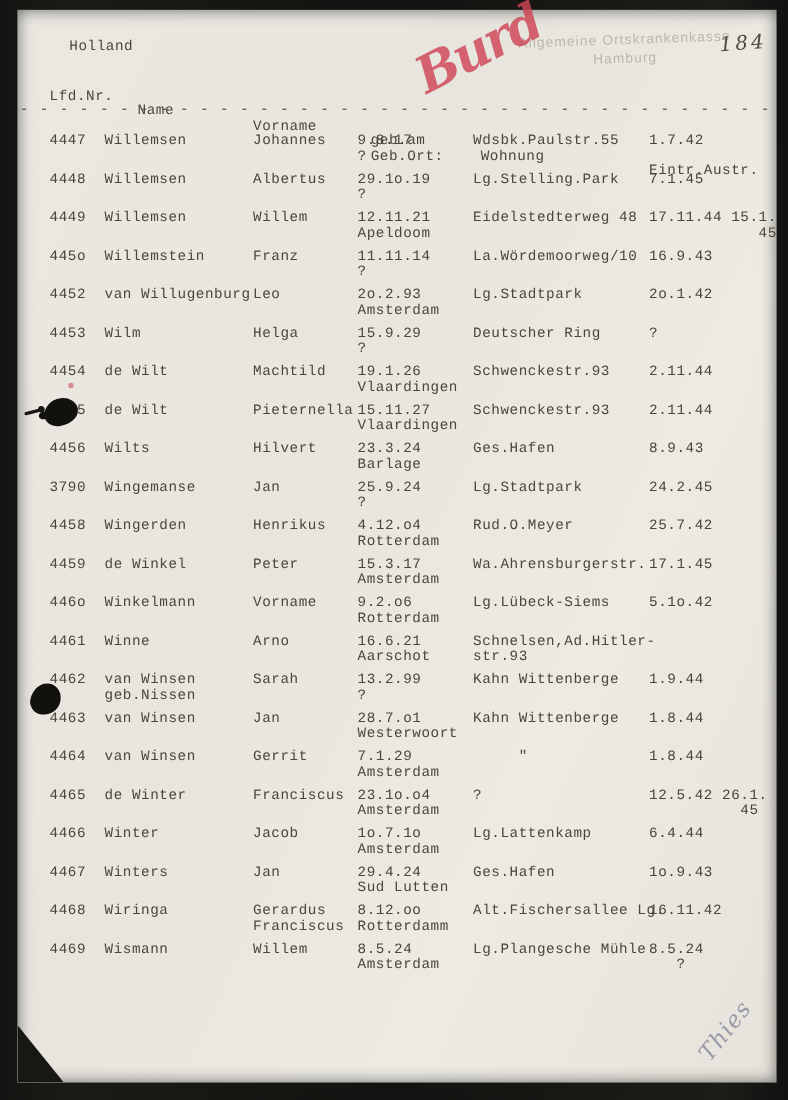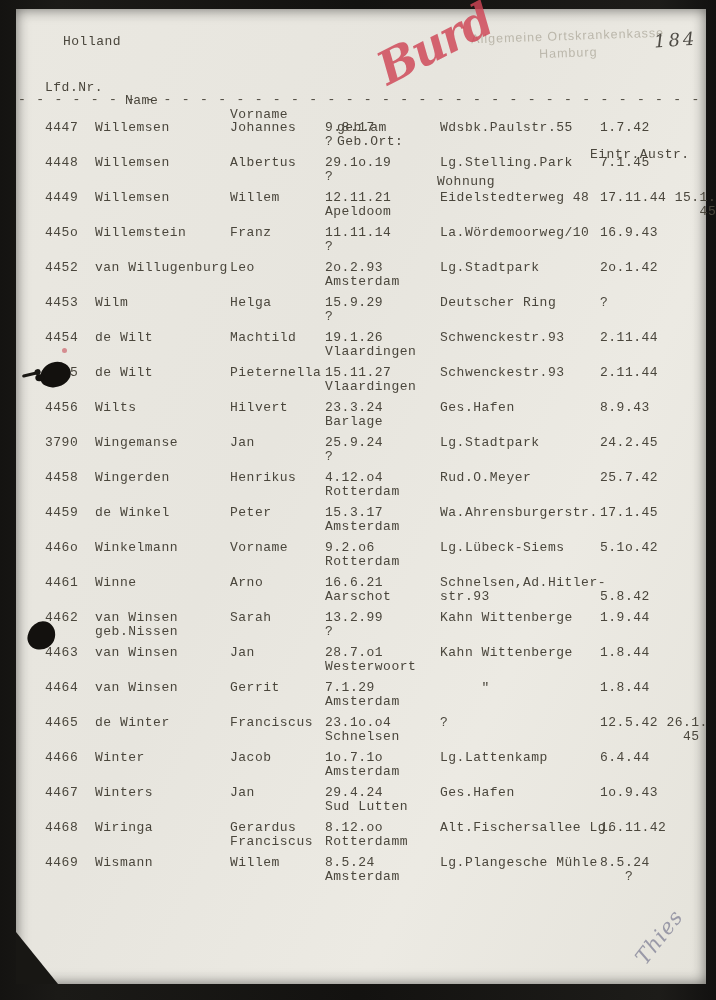--- a/index.html
+++ b/index.html
@@ -20,32 +20,32 @@
     font-size:12.5px;line-height:17px;letter-spacing:1px;color:rgba(150,144,128,0.55);white-space:nowrap;}
   .scribble{position:absolute;left:358px;top:8px;font-family:"DejaVu Serif",serif;
     font-style:italic;font-weight:bold;font-size:46px;color:rgba(206,68,86,0.82);
     transform:rotate(-27deg);letter-spacing:-2px;}
   .hdr{position:absolute;top:58px;left:0;width:100%;height:30px;padding-left:25px;}
   .hdr span{position:absolute;}
   .h-nr{left:29px;}
   .h-name{left:109px;text-align:right;}
   .h-vorname{left:214px;}
   .h-geb{left:321px;}
-  .h-wohnung{left:421px;margin-top:40px;}
+  .h-wohnung{left:421px;}
   .h-eintr{left:574px;}
   .sep{position:absolute;left:2px;top:83px;width:686px;overflow:hidden;white-space:pre;
     color:#4a463c;font-size:13px;letter-spacing:1.3px;}
   .tbody{position:absolute;left:0;top:112px;width:690px;}
   .row{display:flex;align-items:flex-start;height:35px;overflow:visible;}
   .cell{white-space:pre;overflow:visible;flex:none;}
   .c-nr{width:50px;padding-left:29px;box-sizing:content-box;}
   .c-name{width:135px;font-family:Liberation Mono, monospace;}
   .c-vorname{width:95px;}
   .c-geb{width:105px;}
-  .c-wohnung{width:160px;margin-left:10px;}
+  .c-wohnung{width:160px;}
   .c-eintr{width:116px;}
   .blob{position:absolute;background:#13110e;border-radius:54% 46% 58% 42%/60% 48% 52% 40%;}
   .blob1{left:24px;top:353px;width:31px;height:25px;transform:rotate(-8deg);}
   .blob1:after{content:"";position:absolute;left:-5px;top:10px;width:9px;height:7px;
     background:#13110e;border-radius:50%;}
   .blob2{left:12px;top:612px;width:27px;height:29px;transform:rotate(12deg);}
   .inkmark{position:absolute;left:6px;top:364px;width:16px;height:3px;background:#1a1814;
     border-radius:2px;transform:rotate(-14deg);}
   .inkmark:after{content:"";position:absolute;right:-3px;top:-2px;width:6px;height:6px;
     background:#1a1814;border-radius:50%;}
@@ -92,27 +92,26 @@
 Amsterdam</div><div class="cell c-wohnung">Lg.Stadtpark</div><div class="cell c-eintr">2o.1.42</div></div><div class="row"><div class="cell c-nr">4453</div><div class="cell c-name">Wilm</div><div class="cell c-vorname">Helga</div><div class="cell c-geb">15.9.29
 ?</div><div class="cell c-wohnung">Deutscher Ring</div><div class="cell c-eintr">?</div></div><div class="row"><div class="cell c-nr">4454</div><div class="cell c-name">de Wilt</div><div class="cell c-vorname">Machtild</div><div class="cell c-geb">19.1.26
 Vlaardingen</div><div class="cell c-wohnung">Schwenckestr.93</div><div class="cell c-eintr">2.11.44</div></div><div class="row"><div class="cell c-nr">4455</div><div class="cell c-name">de Wilt</div><div class="cell c-vorname">Pieternella</div><div class="cell c-geb">15.11.27
 Vlaardingen</div><div class="cell c-wohnung">Schwenckestr.93</div><div class="cell c-eintr">2.11.44</div></div><div class="row"><div class="cell c-nr">4456</div><div class="cell c-name">Wilts</div><div class="cell c-vorname">Hilvert</div><div class="cell c-geb">23.3.24
 Barlage</div><div class="cell c-wohnung">Ges.Hafen</div><div class="cell c-eintr">8.9.43</div></div><div class="row"><div class="cell c-nr">3790</div><div class="cell c-name">Wingemanse</div><div class="cell c-vorname">Jan</div><div class="cell c-geb">25.9.24
 ?</div><div class="cell c-wohnung">Lg.Stadtpark</div><div class="cell c-eintr">24.2.45</div></div><div class="row"><div class="cell c-nr">4458</div><div class="cell c-name">Wingerden</div><div class="cell c-vorname">Henrikus</div><div class="cell c-geb">4.12.o4
 Rotterdam</div><div class="cell c-wohnung">Rud.O.Meyer</div><div class="cell c-eintr">25.7.42</div></div><div class="row"><div class="cell c-nr">4459</div><div class="cell c-name">de Winkel</div><div class="cell c-vorname">Peter</div><div class="cell c-geb">15.3.17
 Amsterdam</div><div class="cell c-wohnung">Wa.Ahrensburgerstr.</div><div class="cell c-eintr">17.1.45</div></div><div class="row"><div class="cell c-nr">446o</div><div class="cell c-name">Winkelmann</div><div class="cell c-vorname">Vorname</div><div class="cell c-geb">9.2.o6
 Rotterdam</div><div class="cell c-wohnung">Lg.Lübeck-Siems</div><div class="cell c-eintr">5.1o.42</div></div><div class="row"><div class="cell c-nr">4461</div><div class="cell c-name">Winne</div><div class="cell c-vorname">Arno</div><div class="cell c-geb">16.6.21
 Aarschot</div><div class="cell c-wohnung">Schnelsen,Ad.Hitler-
-str.93</div><div class="cell c-eintr">
-5.8.42</div></div><div class="row"><div class="cell c-nr">4462</div><div class="cell c-name">van Winsen
+str.93</div></div><div class="row"><div class="cell c-nr">4462</div><div class="cell c-name">van Winsen
 geb.Nissen</div><div class="cell c-vorname">Sarah</div><div class="cell c-geb">13.2.99
 ?</div><div class="cell c-wohnung">Kahn Wittenberge</div><div class="cell c-eintr">1.9.44</div></div><div class="row"><div class="cell c-nr">4463</div><div class="cell c-name">van Winsen</div><div class="cell c-vorname">Jan</div><div class="cell c-geb">28.7.o1
 Westerwoort</div><div class="cell c-wohnung">Kahn Wittenberge</div><div class="cell c-eintr">1.8.44</div></div><div class="row"><div class="cell c-nr">4464</div><div class="cell c-name">van Winsen</div><div class="cell c-vorname">Gerrit</div><div class="cell c-geb">7.1.29
 Amsterdam</div><div class="cell c-wohnung">     "</div><div class="cell c-eintr">1.8.44</div></div><div class="row"><div class="cell c-nr">4465</div><div class="cell c-name">de Winter</div><div class="cell c-vorname">Franciscus</div><div class="cell c-geb">23.1o.o4
-Schnelsen</div><div class="cell c-wohnung">?</div><div class="cell c-eintr">12.5.42 26.1.
+Amsterdam</div><div class="cell c-wohnung">?</div><div class="cell c-eintr">12.5.42 26.1.
           45</div></div><div class="row"><div class="cell c-nr">4466</div><div class="cell c-name">Winter</div><div class="cell c-vorname">Jacob</div><div class="cell c-geb">1o.7.1o
 Amsterdam</div><div class="cell c-wohnung">Lg.Lattenkamp</div><div class="cell c-eintr">6.4.44</div></div><div class="row"><div class="cell c-nr">4467</div><div class="cell c-name">Winters</div><div class="cell c-vorname">Jan</div><div class="cell c-geb">29.4.24
 Sud Lutten</div><div class="cell c-wohnung">Ges.Hafen</div><div class="cell c-eintr">1o.9.43</div></div><div class="row"><div class="cell c-nr">4468</div><div class="cell c-name">Wiringa</div><div class="cell c-vorname">Gerardus
 Franciscus</div><div class="cell c-geb">8.12.oo
 Rotterdamm</div><div class="cell c-wohnung">Alt.Fischersallee Lg.</div><div class="cell c-eintr">16.11.42</div></div><div class="row"><div class="cell c-nr">4469</div><div class="cell c-name">Wismann</div><div class="cell c-vorname">Willem</div><div class="cell c-geb">8.5.24
 Amsterdam</div><div class="cell c-wohnung">Lg.Plangesche Mühle</div><div class="cell c-eintr">8.5.24
    ?</div></div></div>
 
     <div class="blob blob1"></div>
     <div class="blob blob2"></div>

